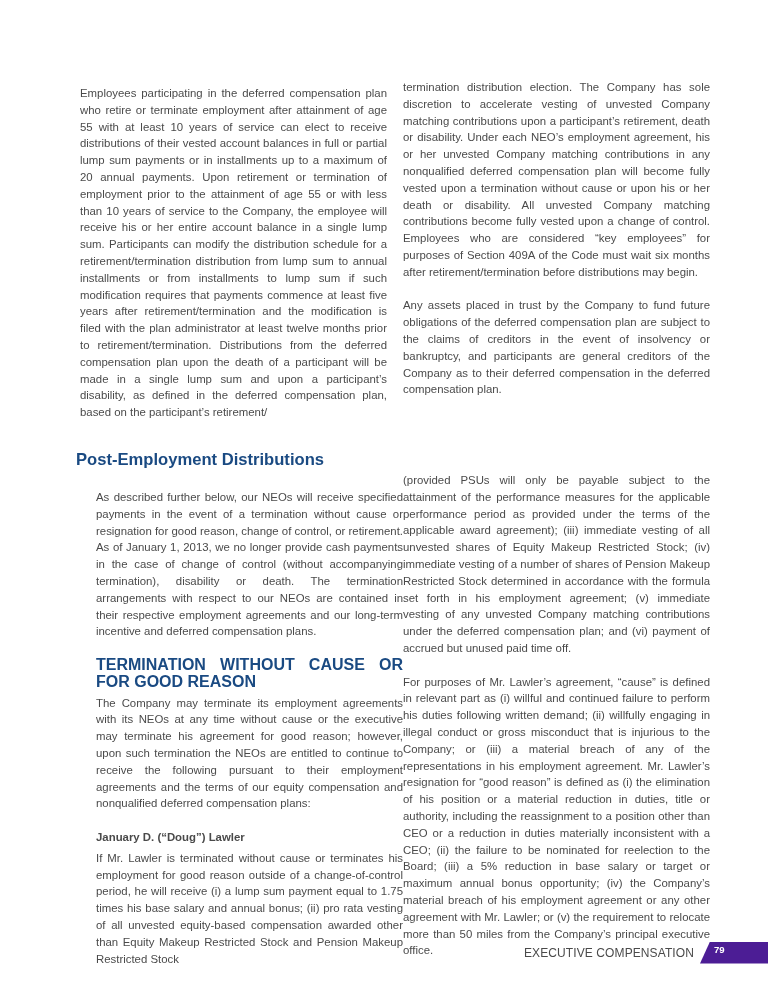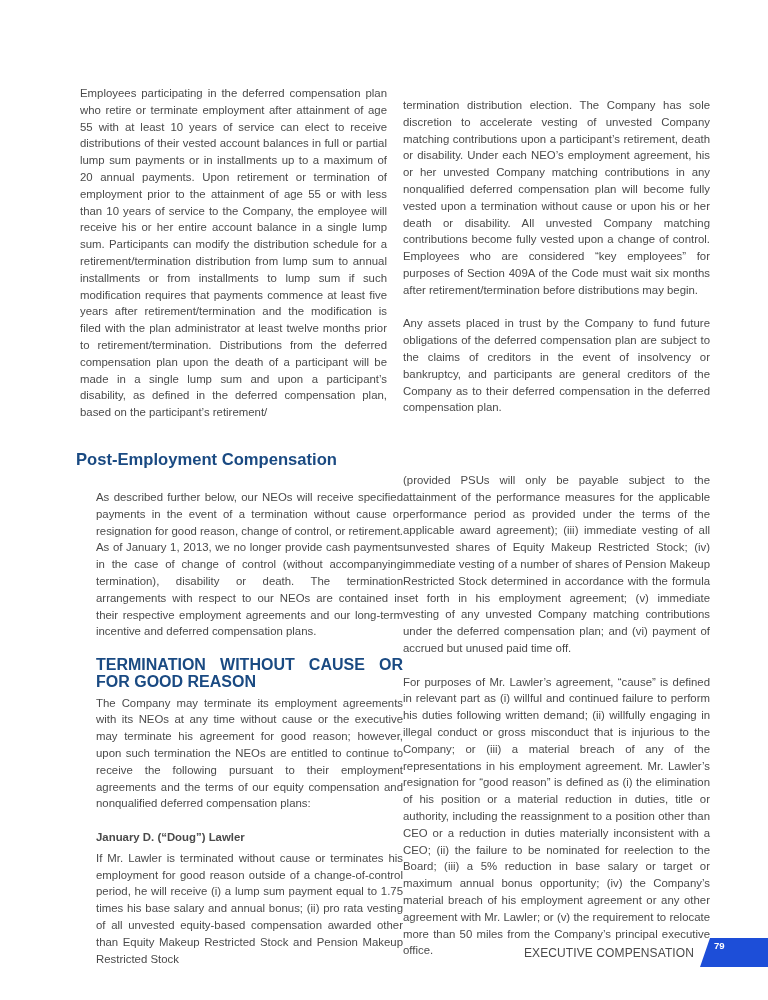--- a/index.html
+++ b/index.html
@@ -3,47 +3,47 @@
   <meta charset="utf-8">
   <style>
     html, body { margin: 0; padding: 0; background: #ffffff; }
     body { width: 768px; height: 1000px; position: relative; overflow: hidden;
            font-family: "Liberation Sans", sans-serif; color: #4a4a4a; }
     .col { position: absolute; width: 315px; font-size: 11.4px; line-height: 16.8px;
            text-align: justify; hyphens: none; }
     .col p { margin: 4px; }
     .col p + p.gap { margin-top: 16.8px; }
     #col1 { left: 76px; top: 81px; }
-    #col2 { left: 399px; top: 93px; }
+    #col2 { left: 399px; top: 75px; }
     #col3 { left: 92px; top: 485px; }
     #col4 { left: 399px; top: 468px; }
     .section-title { position: absolute; left: 76px; top: 450px; font-size: 16.6px;
                      font-weight: bold; color: #1a4a82; margin: 0; letter-spacing: 0px; }
     .subhead { font-weight: bold; color: #1a4a82; font-size: 16px; text-transform: uppercase;
                margin-top: 16.8px !important; letter-spacing: 0px; }
     .person { font-weight: bold; color: #4a4a4a; margin-top: 16.8px !important; }
     .footer { position: absolute; right: 0; top: 944px; height: 17px; display: flex; align-items: center; }
     .footer-label { font-size: 12px; color: #4a4a4a; text-transform: uppercase; margin-right: 6px; letter-spacing: 0.1px; }
-    .page-tab { position: relative; width: 68px; height: 29px; background: #1d4ed8;
+    .page-tab { position: relative; width: 68px; height: 22px; background: #4c1d95;
                 clip-path: polygon(10px 0, 100% 0, 100% 100%, 0 100%); }
     .page-num { position: absolute; left: 14px; top: 2px; font-size: 9.6px; font-weight: bold; color: #ffffff; }
   </style>
 </head>
 <body>
 
 <div id="col1" class="col">
   <p>Employees participating in the deferred compensation plan who retire or terminate employment after attainment of age 55 with at least 10 years of service can elect to receive distributions of their vested account balances in full or partial lump sum payments or in installments up to a maximum of 20 annual payments. Upon retirement or termination of employment prior to the attainment of age 55 or with less than 10 years of service to the Company, the employee will receive his or her entire account balance in a single lump sum. Participants can modify the distribution schedule for a retirement/termination distribution from lump sum to annual installments or from installments to lump sum if such modification requires that payments commence at least five years after retirement/termination and the modification is filed with the plan administrator at least twelve months prior to retirement/termination. Distributions from the deferred compensation plan upon the death of a participant will be made in a single lump sum and upon a participant’s disability, as defined in the deferred compensation plan, based on the participant’s retirement/</p>
 </div>
 
 <div id="col2" class="col">
   <p>termination distribution election. The Company has sole discretion to accelerate vesting of unvested Company matching contributions upon a participant’s retirement, death or disability. Under each NEO’s employment agreement, his or her unvested Company matching contributions in any nonqualified deferred compensation plan will become fully vested upon a termination without cause or upon his or her death or disability. All unvested Company matching contributions become fully vested upon a change of control. Employees who are considered “key employees” for purposes of Section 409A of the Code must wait six months after retirement/termination before distributions may begin.</p>
   <p class="gap">Any assets placed in trust by the Company to fund future obligations of the deferred compensation plan are subject to the claims of creditors in the event of insolvency or bankruptcy, and participants are general creditors of the Company as to their deferred compensation in the deferred compensation plan.</p>
 </div>
 
-<h2 class="section-title">Post-Employment Compensation</h2>
+<h2 class="section-title">Post-Employment Distributions</h2>
 
 <div id="col3" class="col">
   <p>As described further below, our NEOs will receive specified payments in the event of a termination without cause or resignation for good reason, change of control, or retirement. As of January 1, 2013, we no longer provide cash payments in the case of change of control (without accompanying termination), disability or death. The termination arrangements with respect to our NEOs are contained in their respective employment agreements and our long-term incentive and deferred compensation plans.</p>
   <p class="subhead">Termination Without Cause or For Good Reason</p>
   <p>The Company may terminate its employment agreements with its NEOs at any time without cause or the executive may terminate his agreement for good reason; however, upon such termination the NEOs are entitled to continue to receive the following pursuant to their employment agreements and the terms of our equity compensation and nonqualified deferred compensation plans:</p>
   <p class="person">January D. (“Doug”) Lawler</p>
   <p>If Mr. Lawler is terminated without cause or terminates his employment for good reason outside of a change-of-control period, he will receive (i) a lump sum payment equal to 1.75 times his base salary and annual bonus; (ii) pro rata vesting of all unvested equity-based compensation awarded other than Equity Makeup Restricted Stock and Pension Makeup Restricted Stock</p>
 </div>
 
 <div id="col4" class="col">

